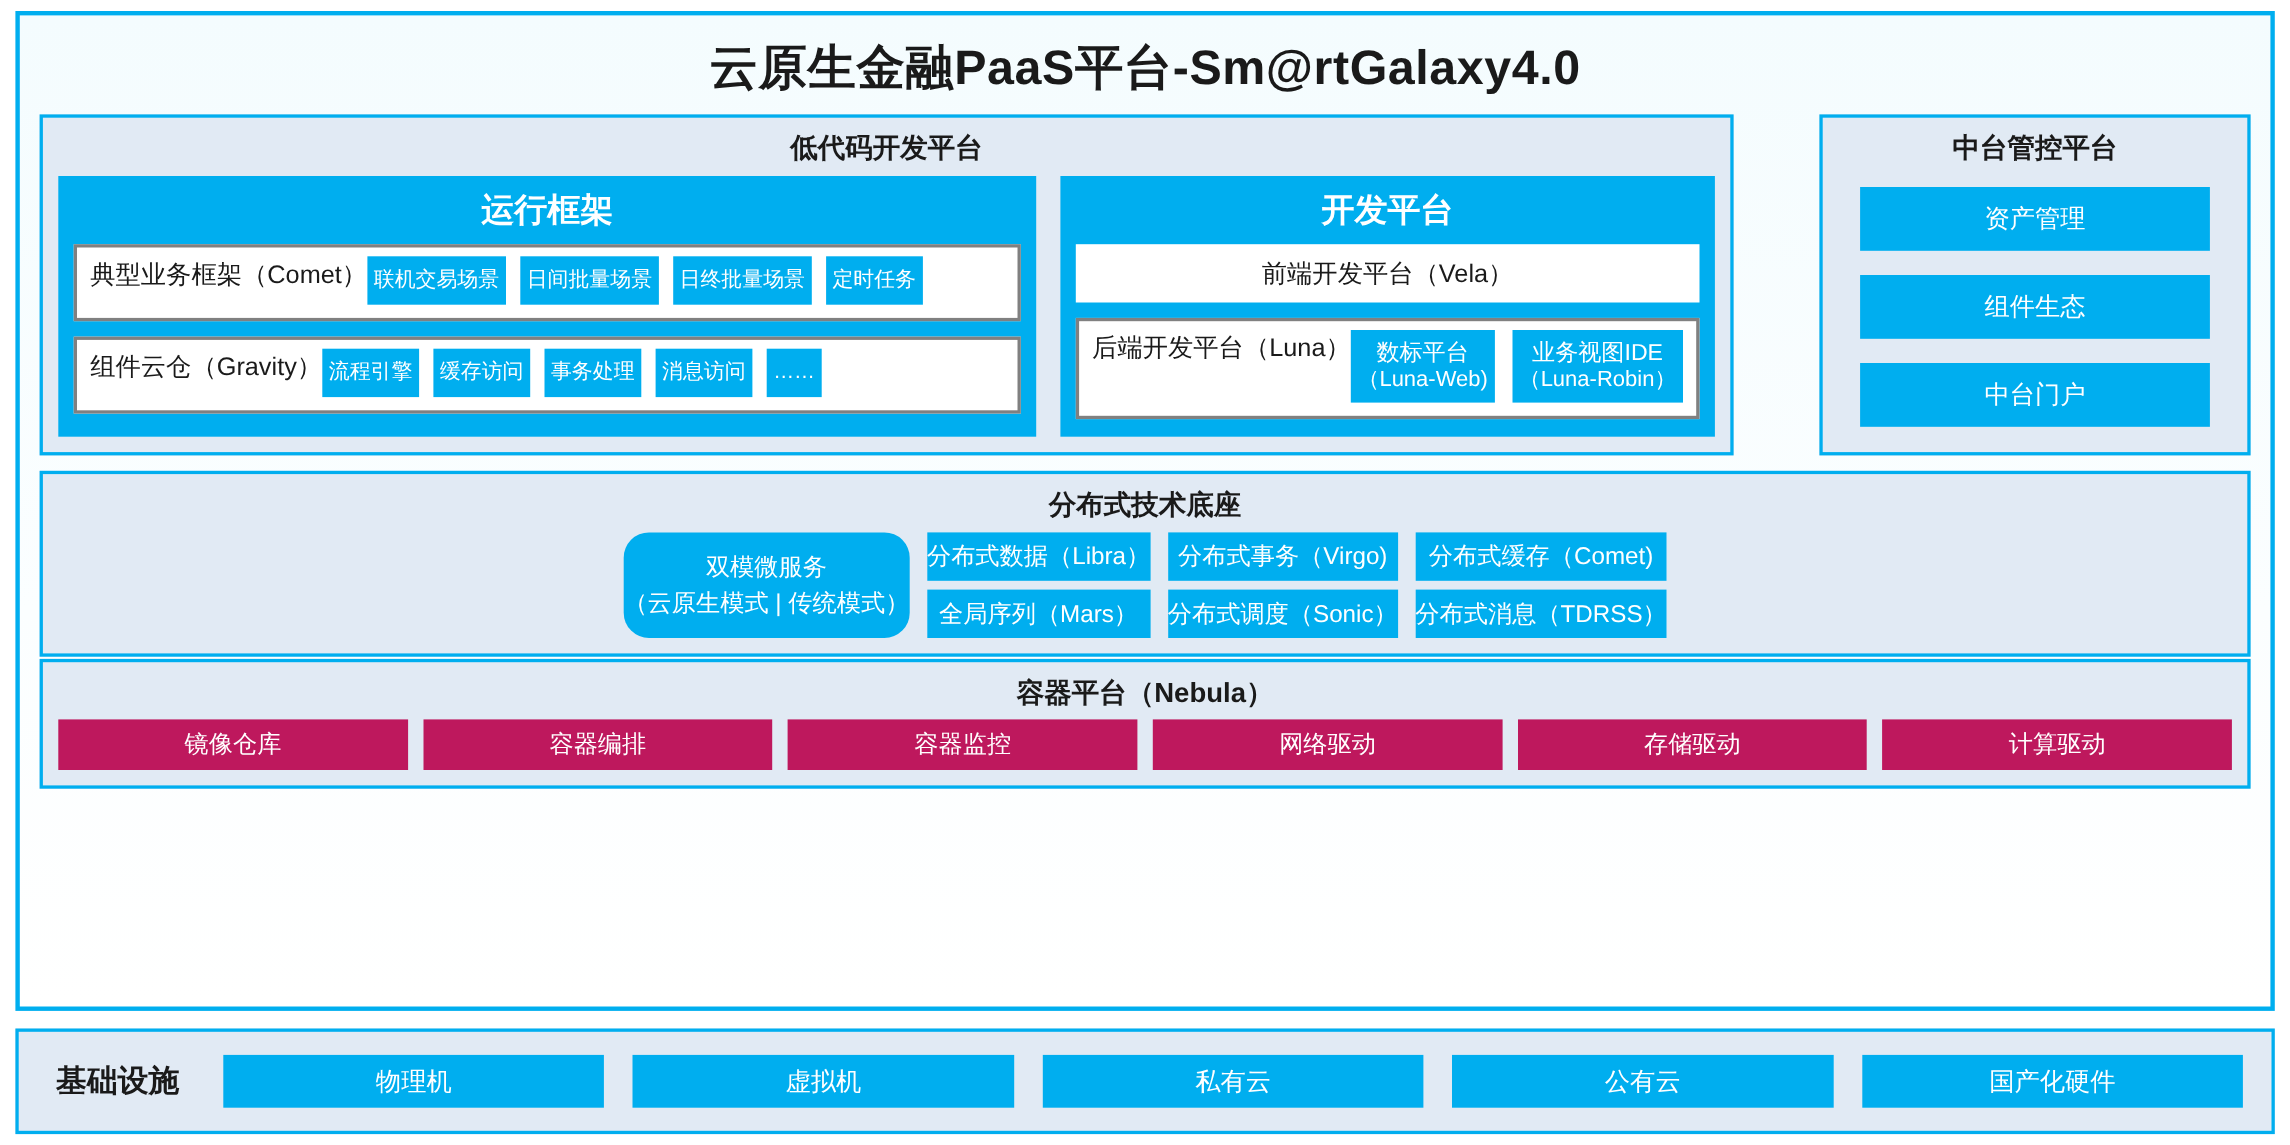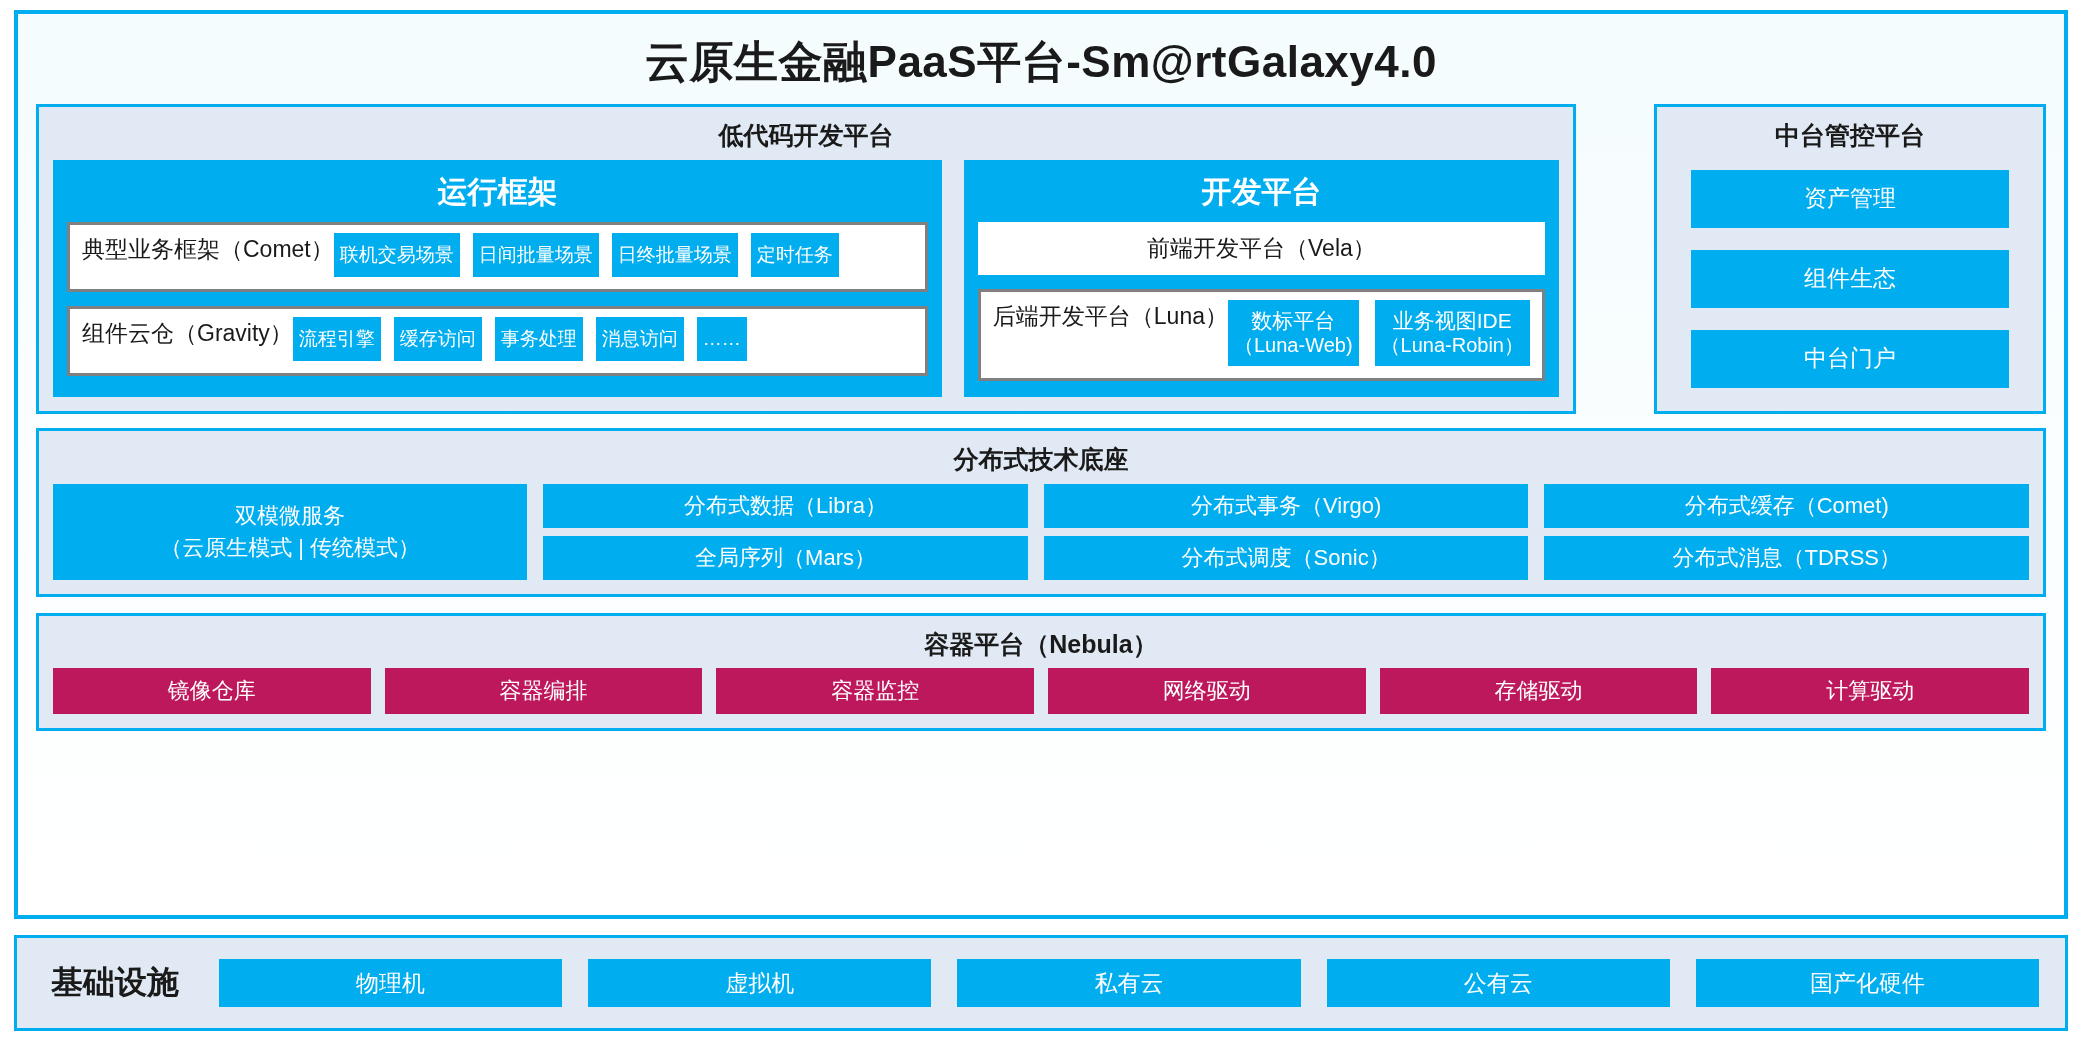--- a/index.html
+++ b/index.html
@@ -183,41 +183,42 @@
     font-size: 23px;
     text-align: center;
     display: flex;
     align-items: center;
     justify-content: center;
     height: 58px;
     white-space: nowrap;
   }
 
   
-  .tech-panel { margin-bottom: 16px; padding: 10px 14px 14px 14px; }
+  .tech-panel { margin-bottom: 2px; padding: 10px 14px 14px 14px; align-items: center; }
   .tech-grid {
     display: flex;
     gap: 16px;
     align-items: stretch;
   }
   .tech-col { flex: 1 1 0; display: flex; flex-direction: column; gap: 8px; }
   .tech-col.wide { flex: 0 0 24%; }
   .tech-big {
     background: #00AEEF;
     color: #ffffff;
     font-size: 22px;
     display: flex;
     flex-direction: column;
     align-items: center;
     justify-content: center;
     text-align: center;
     line-height: 1.45;
     flex: 1 1 auto;
     min-height: 96px;
     white-space: nowrap;
+    border-radius: 23px;
   }
   .tech-cell {
     background: #00AEEF;
     color: #ffffff;
     font-size: 22px;
     display: flex;
     align-items: center;
     justify-content: center;
     text-align: center;
     height: 44px;
@@ -246,21 +247,21 @@
     background: #e1eaf4;
     box-sizing: border-box;
     height: 96px;
     display: flex;
     align-items: center;
     padding: 0 26px 0 34px;
     gap: 26px;
     flex: 0 0 auto;
   }
   .infra-label {
-    font-size: 32px;
+    font-size: 28px;
     font-weight: bold;
     color: #1a1a1a;
     flex: 0 0 auto;
     white-space: nowrap;
   }
   .infra-items { display: flex; gap: 26px; flex: 1 1 auto; margin-left: 14px; }
   .infra-item {
     background: #00AEEF;
     color: #ffffff;
     font-size: 23px;

